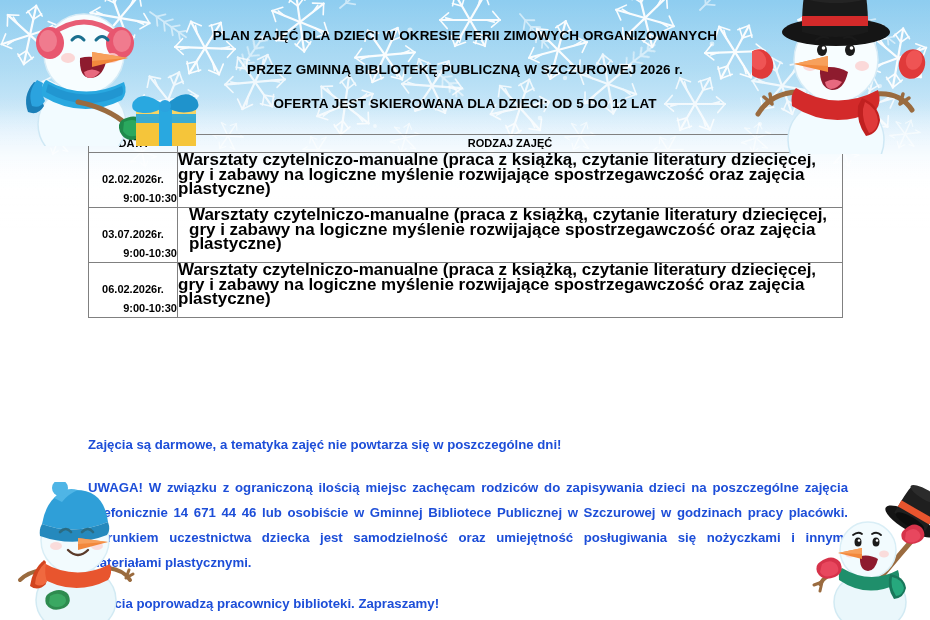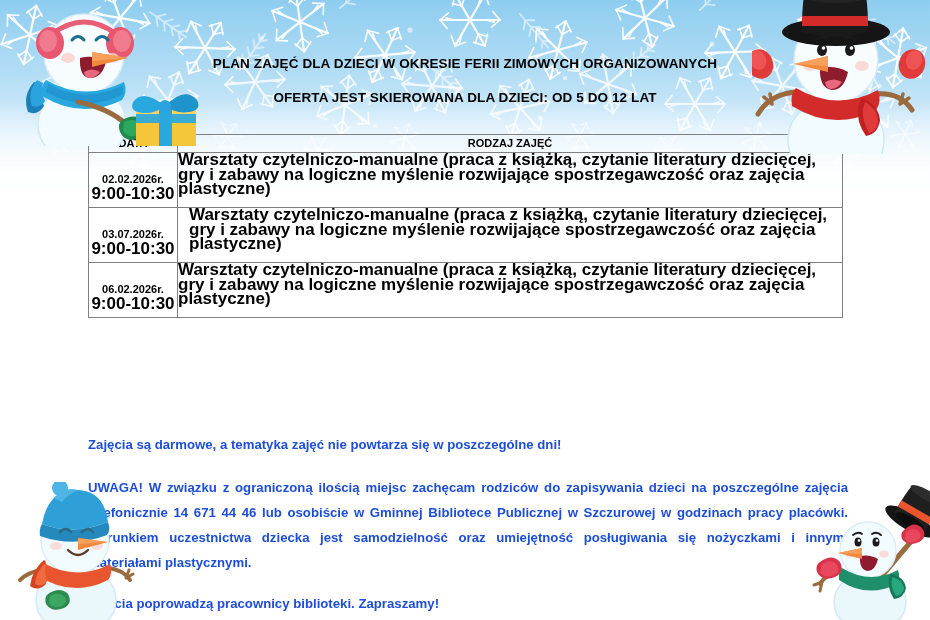--- a/index.html
+++ b/index.html
@@ -57,21 +57,21 @@
       rgba(255,255,255,0) 40%,
       rgba(255,255,255,0.45) 62%,
       rgba(255,255,255,0.88) 80%,
       rgba(255,255,255,1) 95%);
   }
 
   
   .title-block {
     position: absolute;
     left: 0;
-    top: 56px;
+    top: 28px;
     width: 930px;
     text-align: center;
     z-index: 6;
   }
   .title-line {
     font-size: 13.5px;
     font-weight: bold;
     color: #000000;
     letter-spacing: 0.1px;
     margin-bottom: 19px;
@@ -123,22 +123,22 @@
   .date-main {
     display: block;
     padding-top: 4px;
     margin-top: 16px;
   }
   .date-time {
     position: absolute;
     left: 0;
     bottom: 3px;
     width: 100%;
-    text-align: center;
-    font-size: 17px;
+    text-align: right;
+    font-size: 11px;
     font-weight: bold;
   }
   td.cell-kind {
     font-size: 17px;
     font-weight: bold;
     color: #000;
     line-height: 14.5px;
     padding: 4px 6px 4px 7px;
   }
   td.cell-kind.indented { padding-left: 11px; }
@@ -307,20 +307,21 @@
           <circle cx="375" cy="126" r="1.9"></circle>
         <circle cx="540" cy="118" r="2.3"></circle>
           <circle cx="760" cy="124" r="2"></circle>
       </g>
     </svg>
     <div class="frost-fade"></div>
   </div>
 
   <div class="title-block">
     <div class="title-line">PLAN ZAJĘĆ DLA DZIECI W OKRESIE FERII ZIMOWYCH ORGANIZOWANYCH</div>
+    <div class="title-line">PRZEZ GMINNĄ BIBLIOTEKĘ PUBLICZNĄ W SZCZUROWEJ 2026 r.</div>
     <div class="title-line">OFERTA JEST SKIEROWANA DLA DZIECI:  OD 5 DO 12 LAT</div>
   </div>
 
   <div class="schedule-wrap">
     <table class="schedule">
       <thead>
         <tr>
           <th class="col-date">DATA</th>
           <th class="col-kind">RODZAJ ZAJĘĆ</th>
         </tr>

